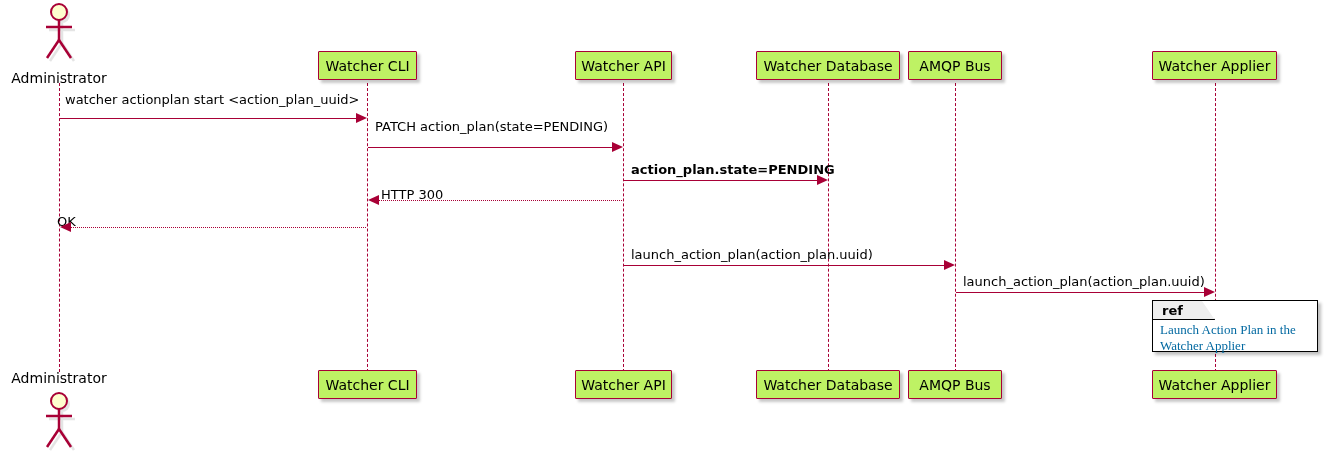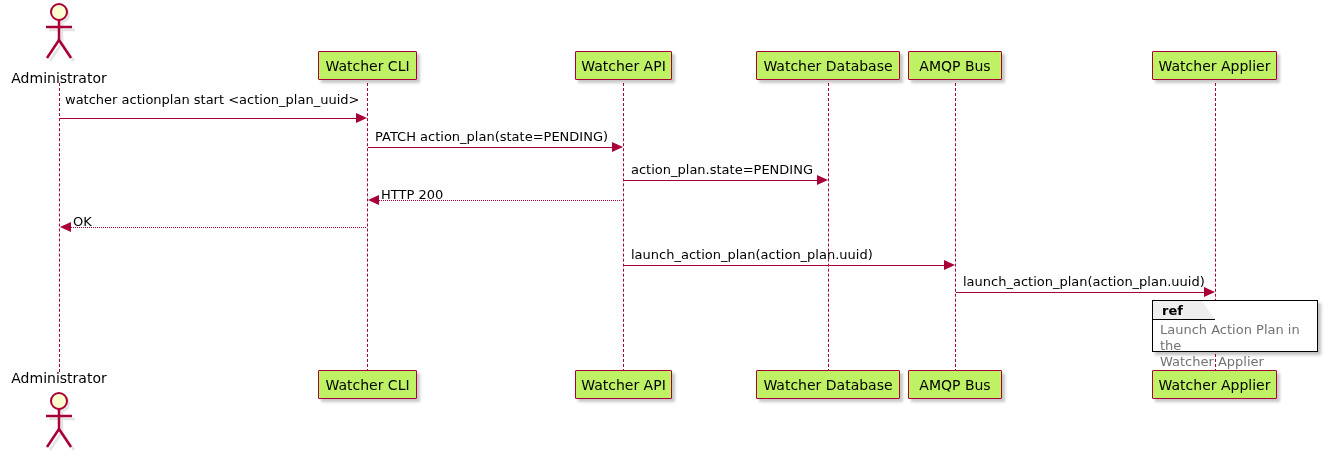--- a/index.html
+++ b/index.html
@@ -99,24 +99,25 @@
     display: flex;
     align-items: center;
     padding-left: 9px;
     clip-path: polygon(0 0, calc(100% - 13px) 0, 100% 100%, 0 100%);
   }
   .ref-body {
     position: absolute;
     left: 0;
     right: 0;
     font-size: 13px;
-    color: #737373;
+    color: #0369a1;
     line-height: 16px;
     padding-left: 7px;
     padding-right: 4px;
+    font-family: Liberation Serif, serif;
   }
 </style>
 </head>
 <body>
 
 <div id="diagram">
 
   <div class="lifeline" style="left:59px; top:83px; height:289px;"></div>
   <div class="lifeline" style="left:367px; top:83px; height:289px;"></div>
   <div class="lifeline" style="left:623px; top:83px; height:289px;"></div>
@@ -143,33 +144,33 @@
   <div class="participant-box" style="left:318px; top:51px; width:99px; height:29px;">Watcher CLI</div>
   <div class="participant-box" style="left:575px; top:51px; width:97px; height:29px;">Watcher API</div>
   <div class="participant-box" style="left:756px; top:51px; width:144px; height:29px;">Watcher Database</div>
   <div class="participant-box" style="left:908px; top:51px; width:94px; height:29px;">AMQP Bus</div>
   <div class="participant-box" style="left:1152px; top:51px; width:125px; height:29px;">Watcher Applier</div>
 
   <div class="msg-label" style="left:65px; top:92px;">watcher actionplan start &lt;action_plan_uuid&gt;</div>
   <div class="msg-line" style="left:60px; top:118px; width:296px;"></div>
   <div class="arrowhead right" style="left:356px; top:113px;"></div>
 
-  <div class="msg-label" style="left:375px; top:129px;">PATCH action_plan(state=PENDING)</div>
+  <div class="msg-label" style="left:375px; top:119px;">PATCH action_plan(state=PENDING)</div>
   <div class="msg-line" style="left:368px; top:147px; width:244px;"></div>
   <div class="arrowhead right" style="left:612px; top:142px;"></div>
 
-  <div class="msg-label" style="left:631px; top:162px;">action_plan.state=PENDING</div>
+  <div class="msg-label" style="left:631px; top:162px;font-weight:bold;">action_plan.state=PENDING</div>
   <div class="msg-line" style="left:624px; top:180px; width:193px;"></div>
   <div class="arrowhead right" style="left:817px; top:175px;"></div>
 
-  <div class="msg-label" style="left:381px; top:187px;">HTTP 200</div>
+  <div class="msg-label" style="left:381px; top:187px;">HTTP 300</div>
   <div class="msg-line dotted" style="left:379px; top:200px; width:243px;"></div>
   <div class="arrowhead left" style="left:368px; top:195px;"></div>
 
-  <div class="msg-label" style="left:73px; top:214px;">OK</div>
+  <div class="msg-label" style="left:57px; top:214px;">OK</div>
   <div class="msg-line dotted" style="left:71px; top:227px; width:295px;"></div>
   <div class="arrowhead left" style="left:60px; top:222px;"></div>
 
   <div class="msg-label" style="left:631px; top:247px;">launch_action_plan(action_plan.uuid)</div>
   <div class="msg-line" style="left:624px; top:265px; width:320px;"></div>
   <div class="arrowhead right" style="left:944px; top:260px;"></div>
 
   <div class="msg-label" style="left:963px; top:274px;">launch_action_plan(action_plan.uuid)</div>
   <div class="msg-line" style="left:956px; top:292px; width:248px;"></div>
   <div class="arrowhead right" style="left:1204px; top:287px;"></div>

